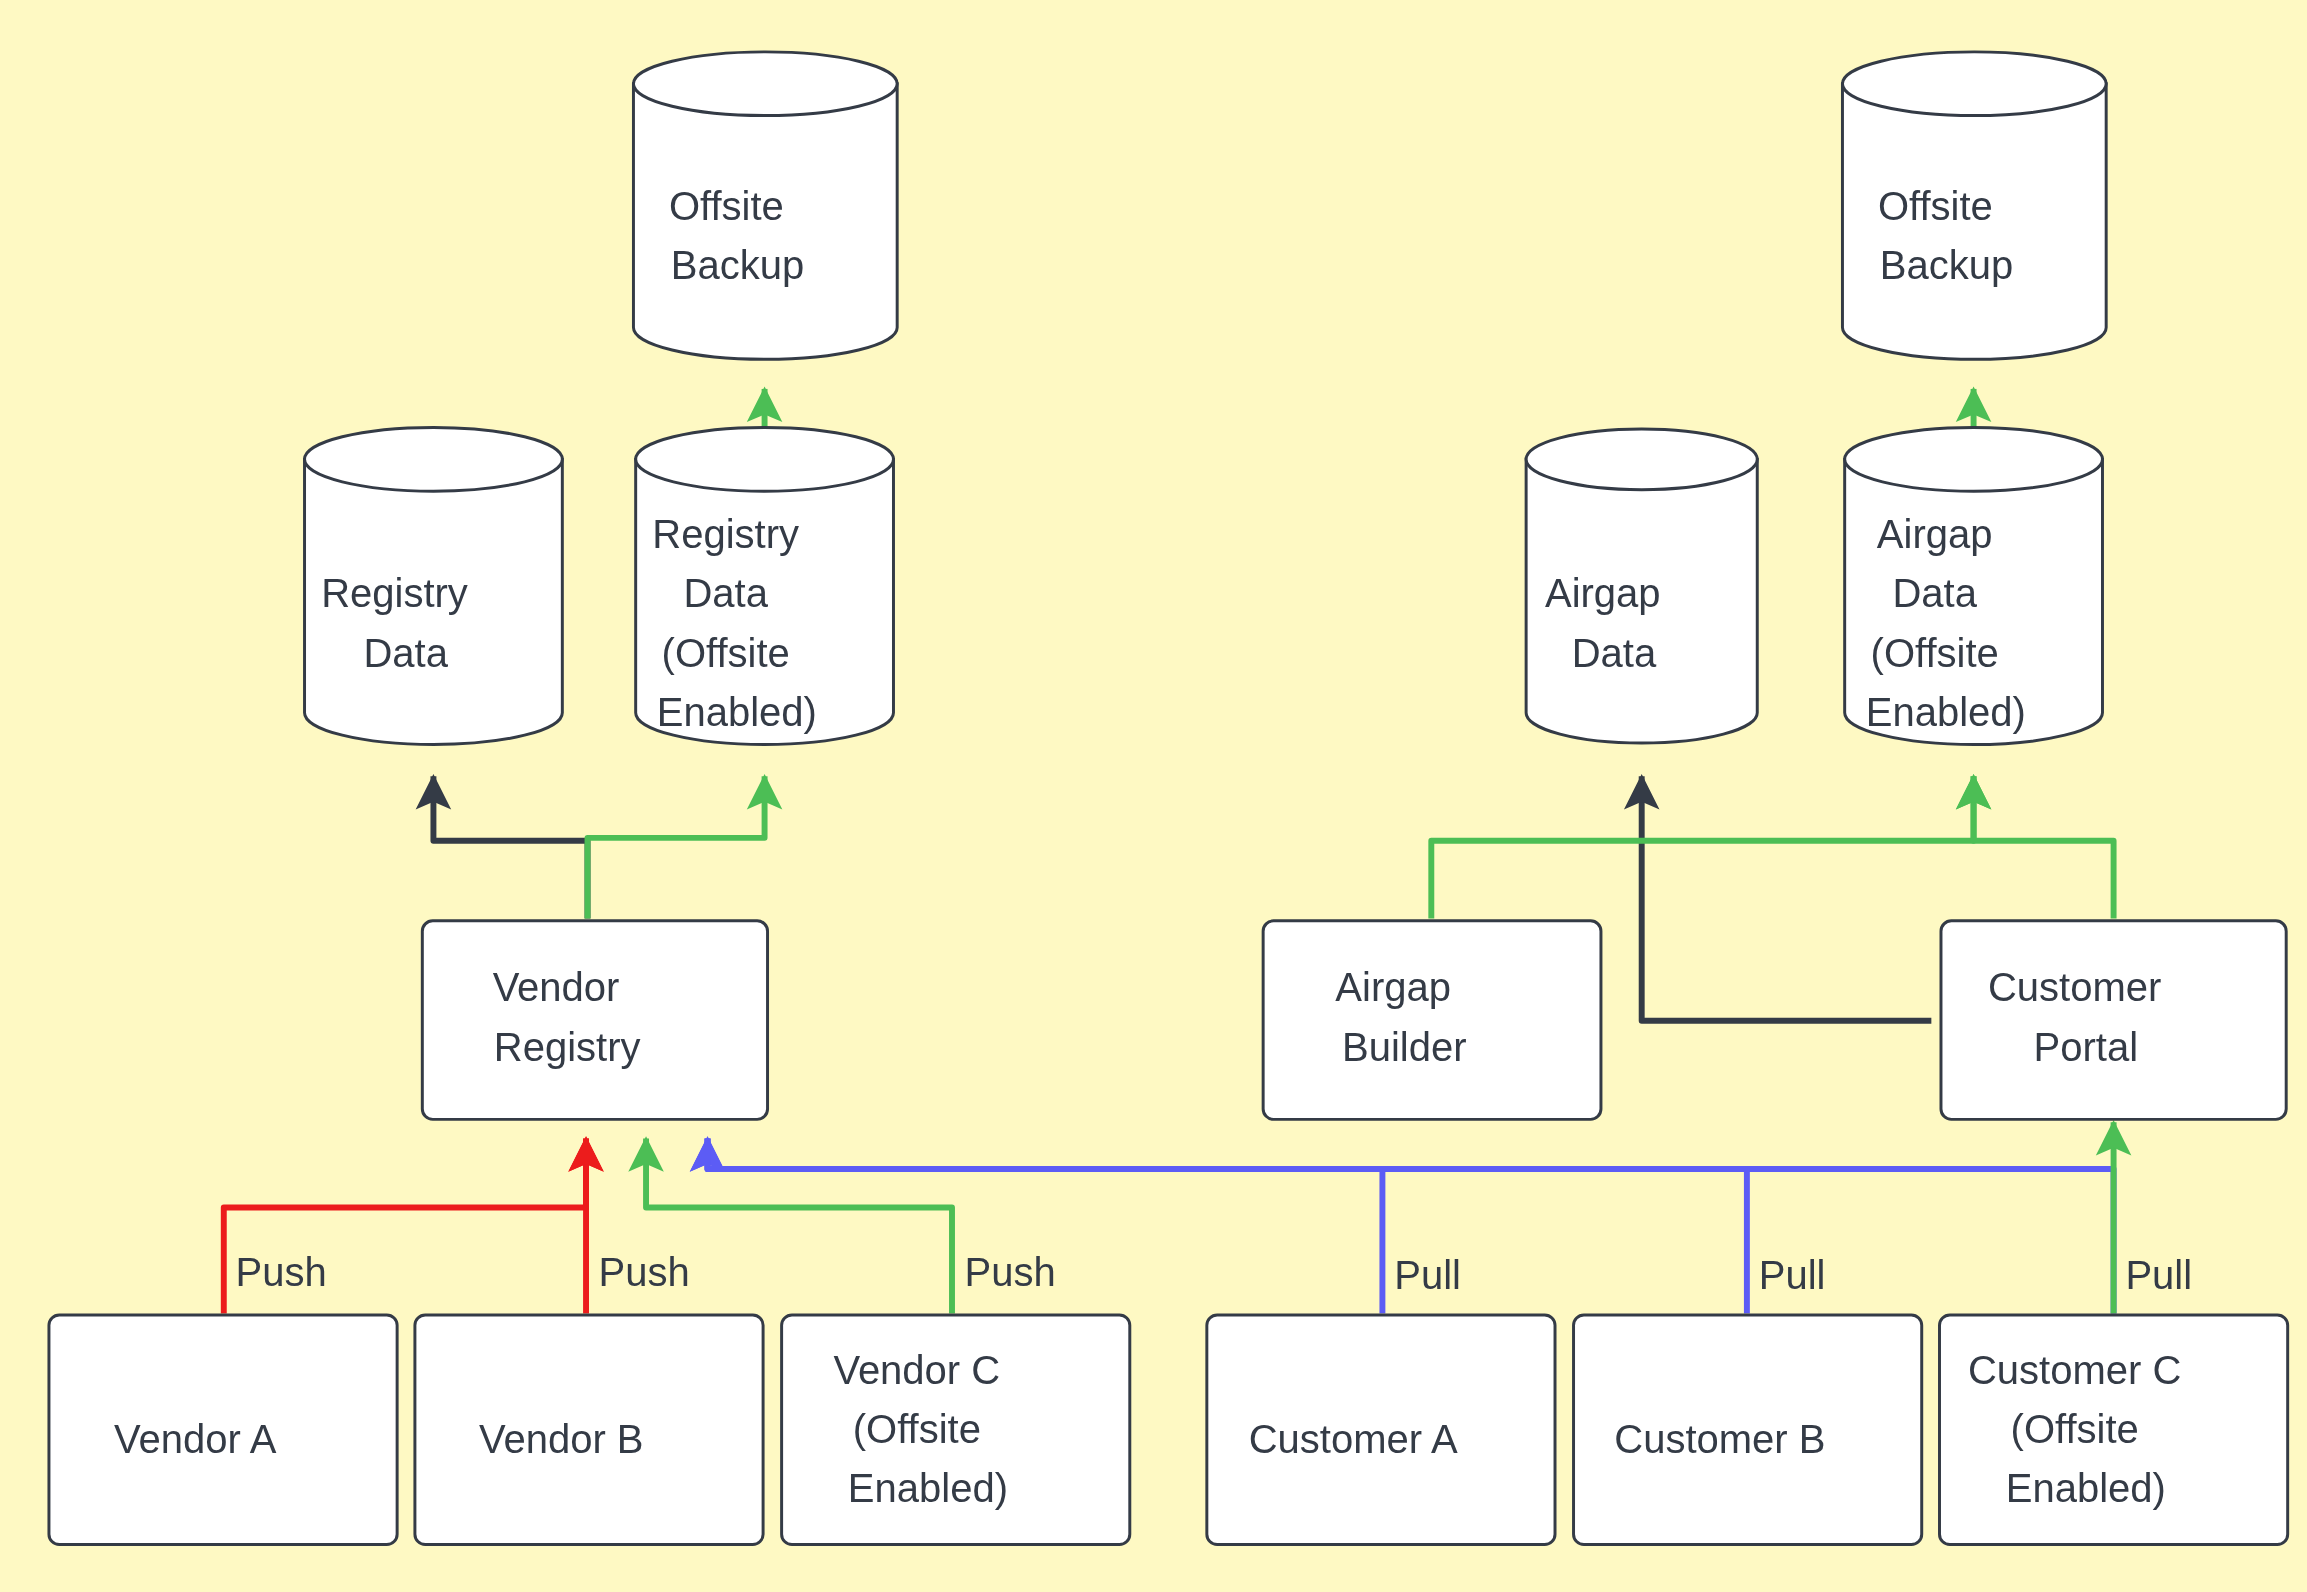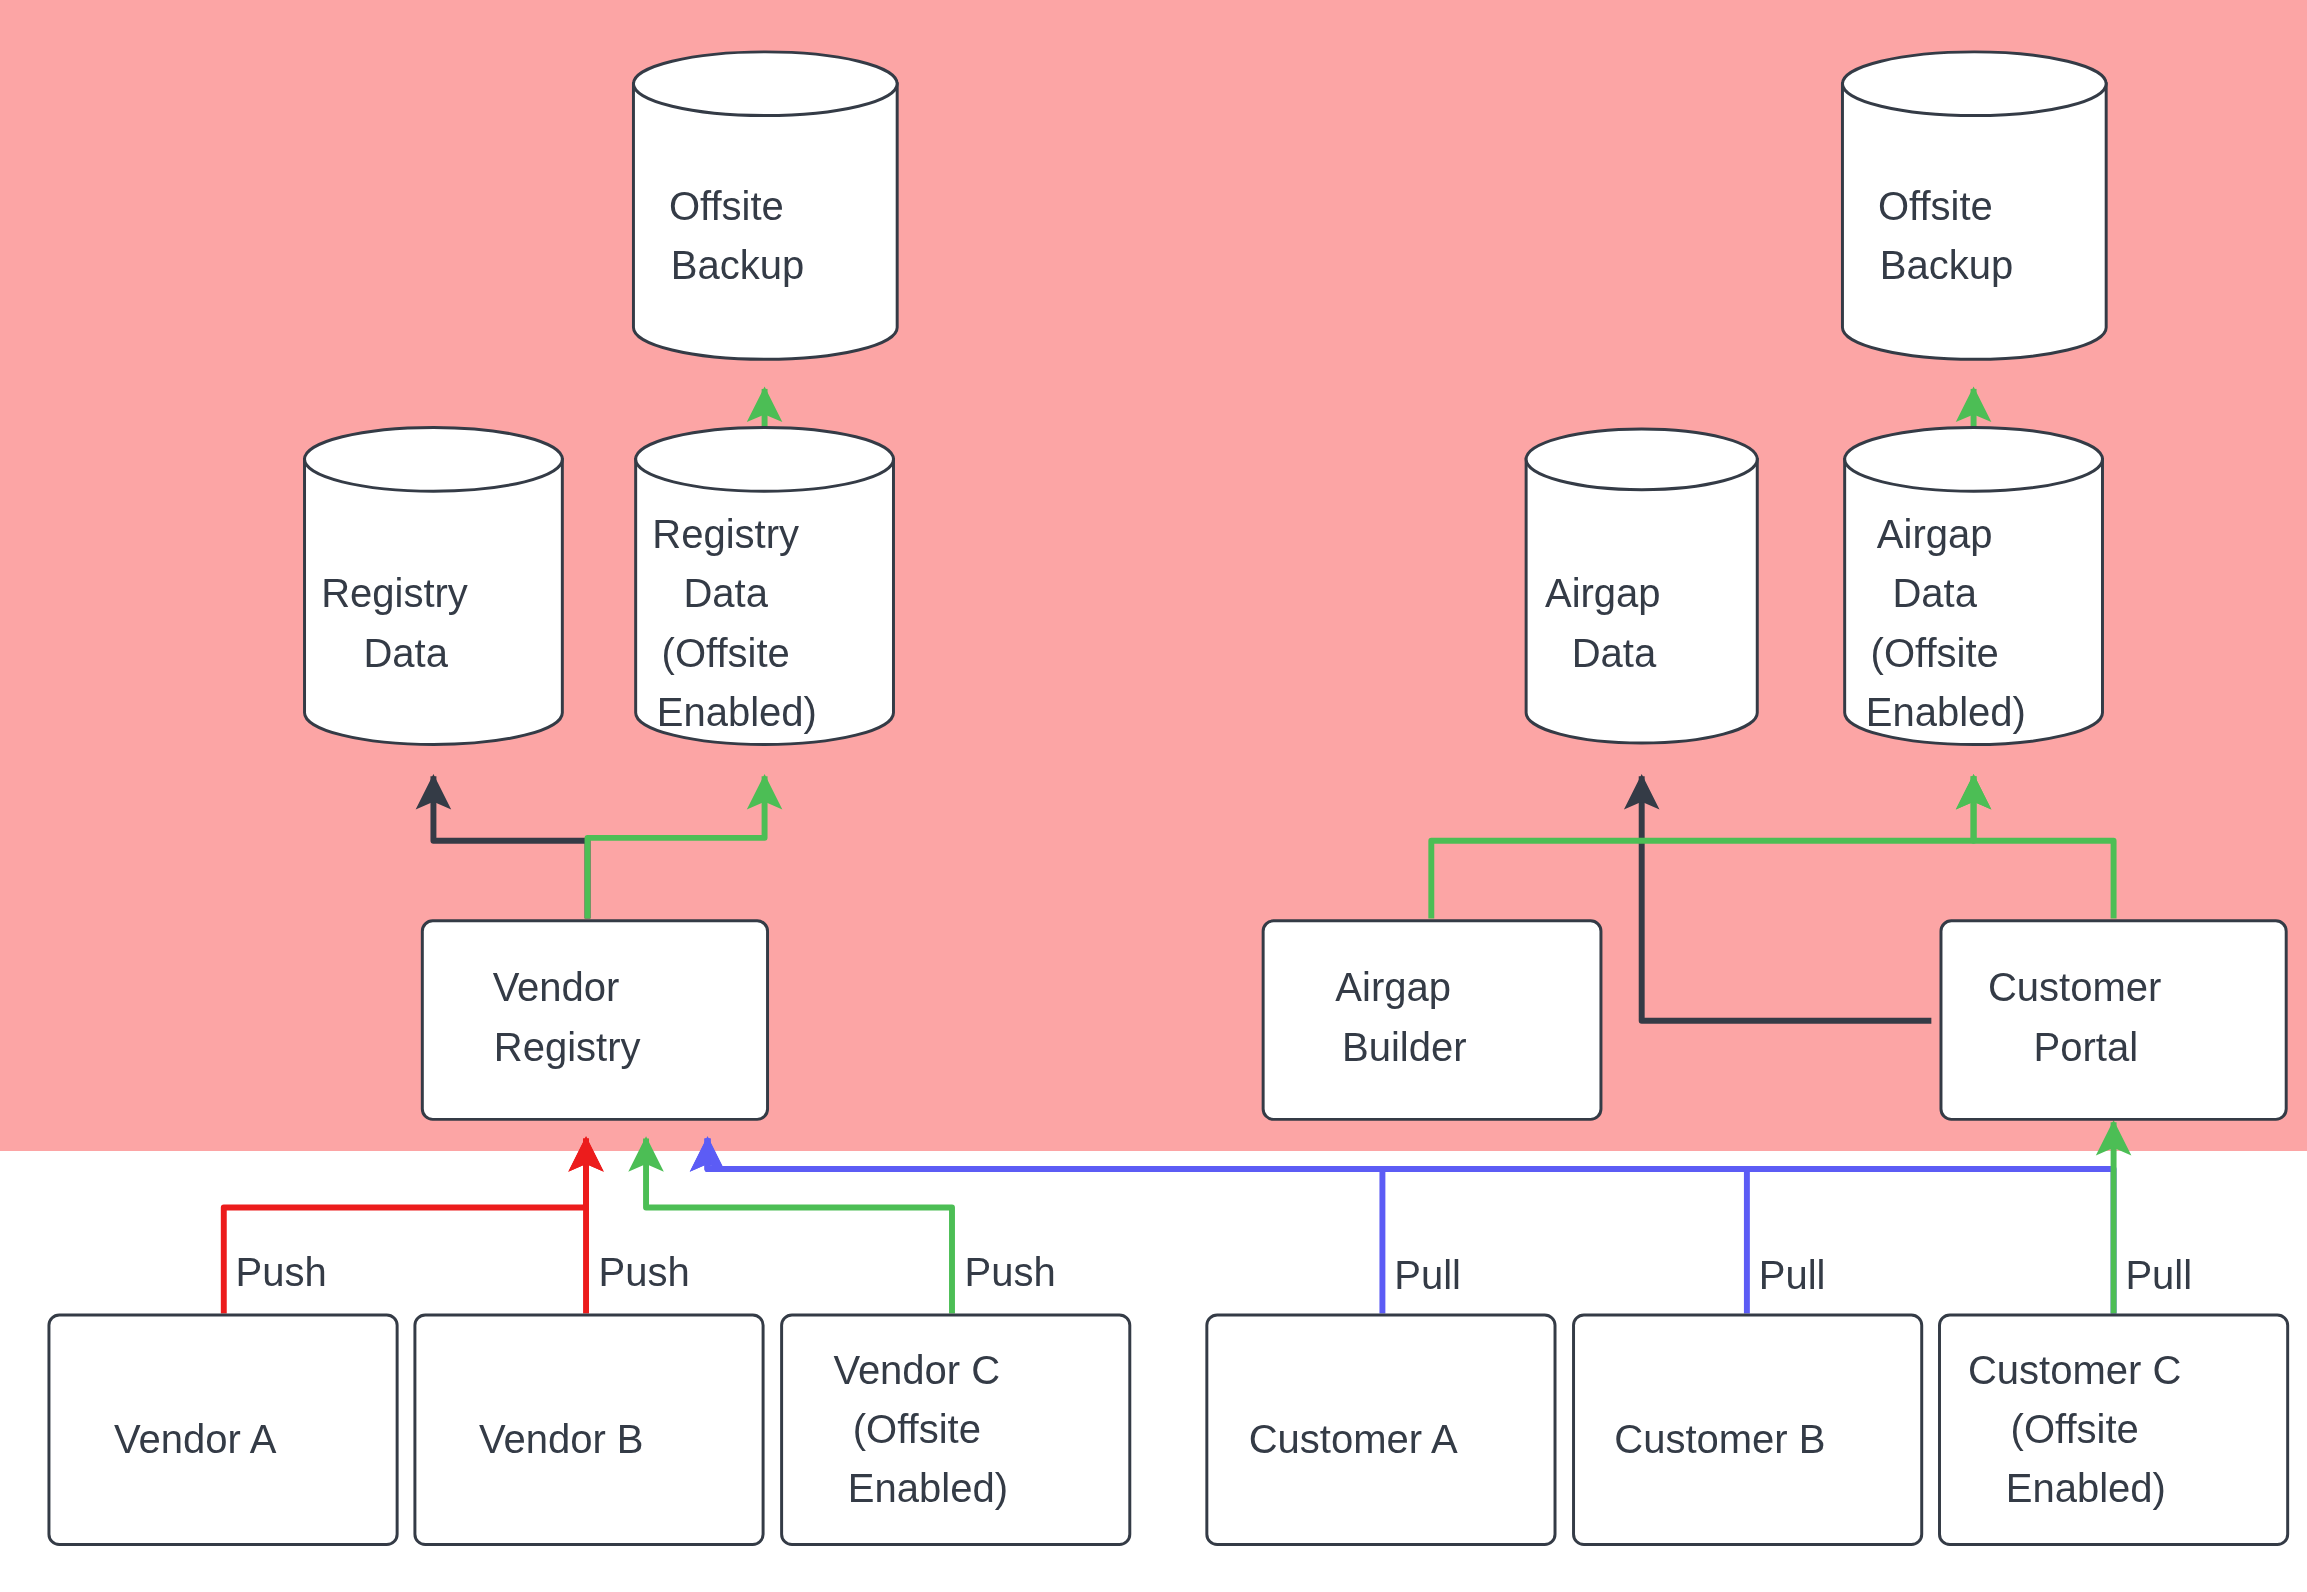--- a/index.html
+++ b/index.html
@@ -9,22 +9,22 @@
   }
   body {
     width: 2307px;
     height: 1592px;
     font-family: "Liberation Sans", sans-serif;
     overflow: hidden;
   }
   #diagram-root {
     position: relative;
     width: 2307px;
-    height: 1151px;
-    background: #fca5a5;
+    height: 1592px;
+    background: #fef9c3;
   }
   svg.diagram-canvas {
     position: absolute;
     top: 0;
     left: 0;
     width: 2307px;
     height: 1592px;
     display: block;
   }
   .node-shape {

